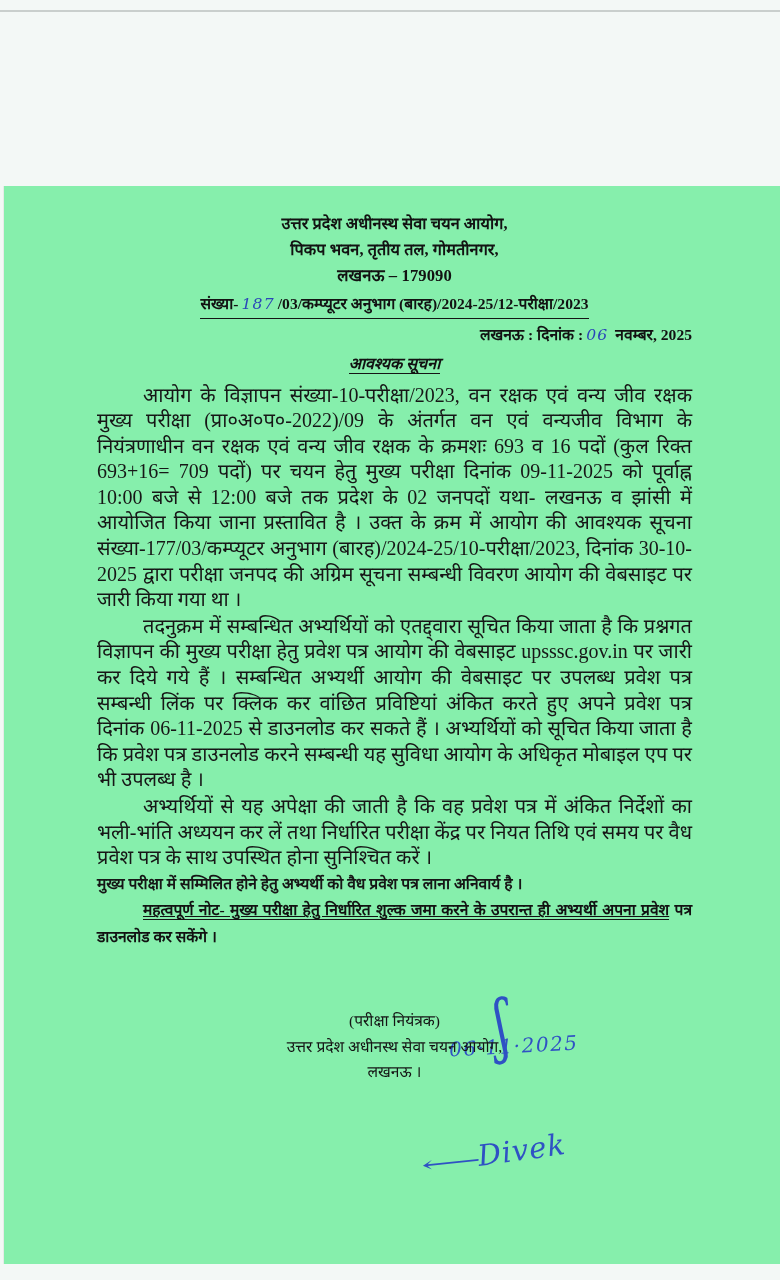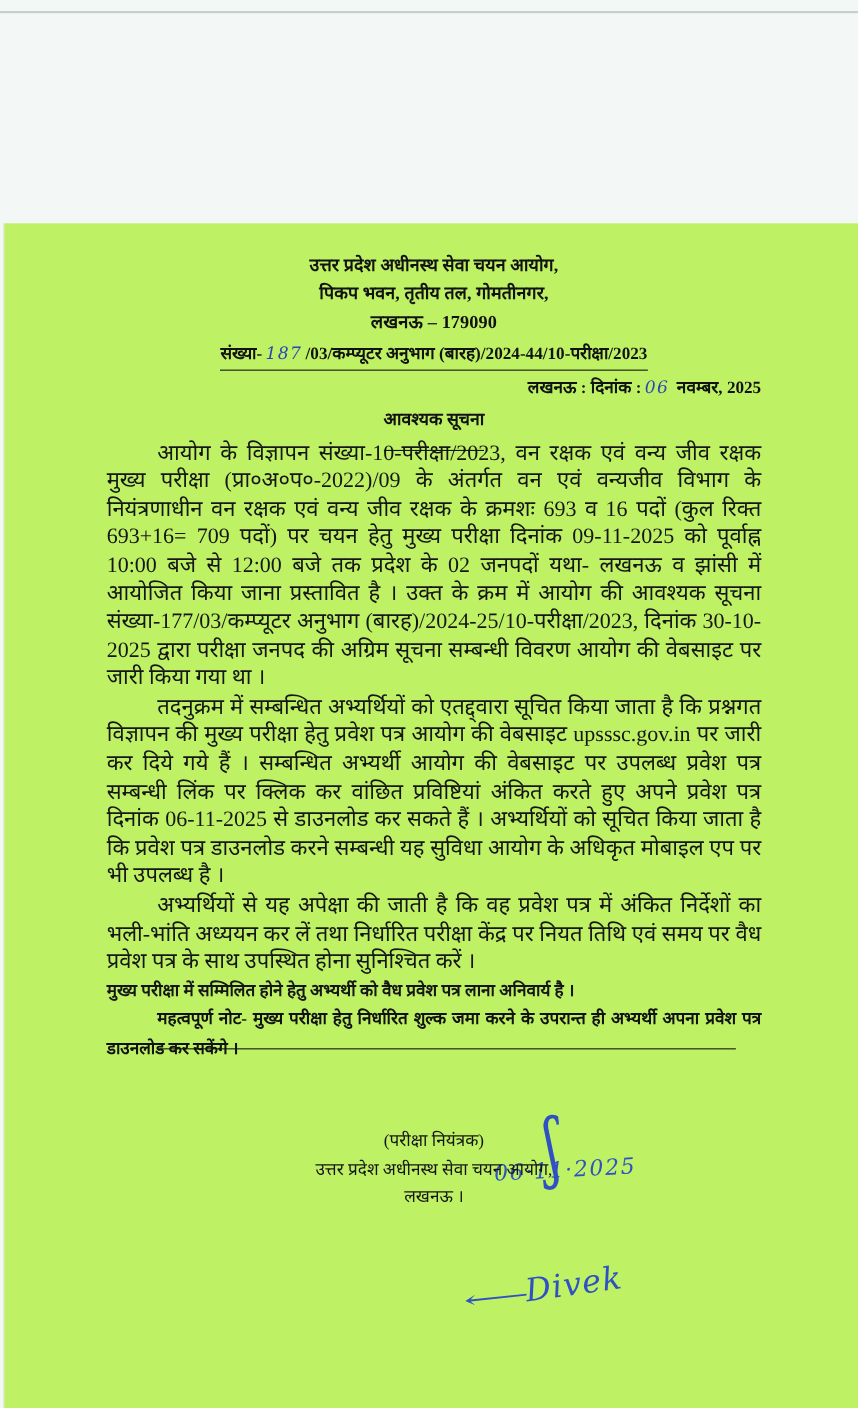--- a/index.html
+++ b/index.html
@@ -27,24 +27,24 @@
     position: absolute;
     left: 0; top: 10px;
     width: 780px; height: 2px;
     background: #c9cfcd;
   }
 
   
   #paper {
     position: absolute;
     left: 3px;
-    top: 203px;
+    top: 186px;
     width: 777px;
     height: 1078px;
-    background: #bef264;
+    background: #86efac;
     border-left: 1px solid #e6ebe9;
     padding: 26px 88px 0 93px;
   }
 
   
   .hdr {
     text-align: center;
     font-weight: bold;
     font-size: 16.2px;
     line-height: 25.5px;
@@ -82,21 +82,22 @@
   .heading {
     text-align: center;
     font-weight: bold;
     font-size: 16px;
     margin-top: 4px;
     margin-bottom: 9px;
     color: #121212;
   }
   .heading span {
     border-bottom: 1.4px solid #151515;
-    padding-bottom: 19px;
+    padding-bottom: 1px;
+    font-style: italic;
   }
 
   
   .ink {
     font-family: "DejaVu Serif", serif;
     color: #2a46b8;
     font-style: italic;
     font-weight: normal;
     letter-spacing: 1.2px;
     padding: 0 3px;
@@ -125,21 +126,22 @@
     text-align: justify;
     font-size: 15.6px;
     line-height: 26.5px;
     font-weight: bold;
     color: #121212;
     text-indent: 46px;
     margin-top: 1px;
   }
   .note .u2 {
     border-bottom: 1.5px solid #151515;
-    padding-bottom: 18px;
+    padding-bottom: 1px;
+    text-decoration: underline;
   }
 
   
   #sigblock {
     margin-top: 34px;
     text-align: center;
     position: relative;
     height: 200px;
   }
 
@@ -207,21 +209,21 @@
 
   <div id="paper">
 
     <div>
       <div class="hdr">उत्तर प्रदेश अधीनस्थ सेवा चयन आयोग,</div>
       <div class="hdr">पिकप भवन, तृतीय तल, गोमतीनगर,</div>
       <div class="hdr l3">लखनऊ – 179090</div>
 
       <div class="numline">
         <span class="u">
-          <span>संख्या-</span><span class="ink">187</span><span>/03/कम्प्यूटर अनुभाग (बारह)/2024-44/10-परीक्षा/2023</span>
+          <span>संख्या-</span><span class="ink">187</span><span>/03/कम्प्यूटर अनुभाग (बारह)/2024-25/12-परीक्षा/2023</span>
         </span>
       </div>
 
       <div class="dateline">
         <span>लखनऊ : दिनांक :</span><span class="ink">06</span>
         <span>नवम्बर, 2025</span>
       </div>
 
       <div class="heading">
         <span>आवश्यक सूचना</span>

